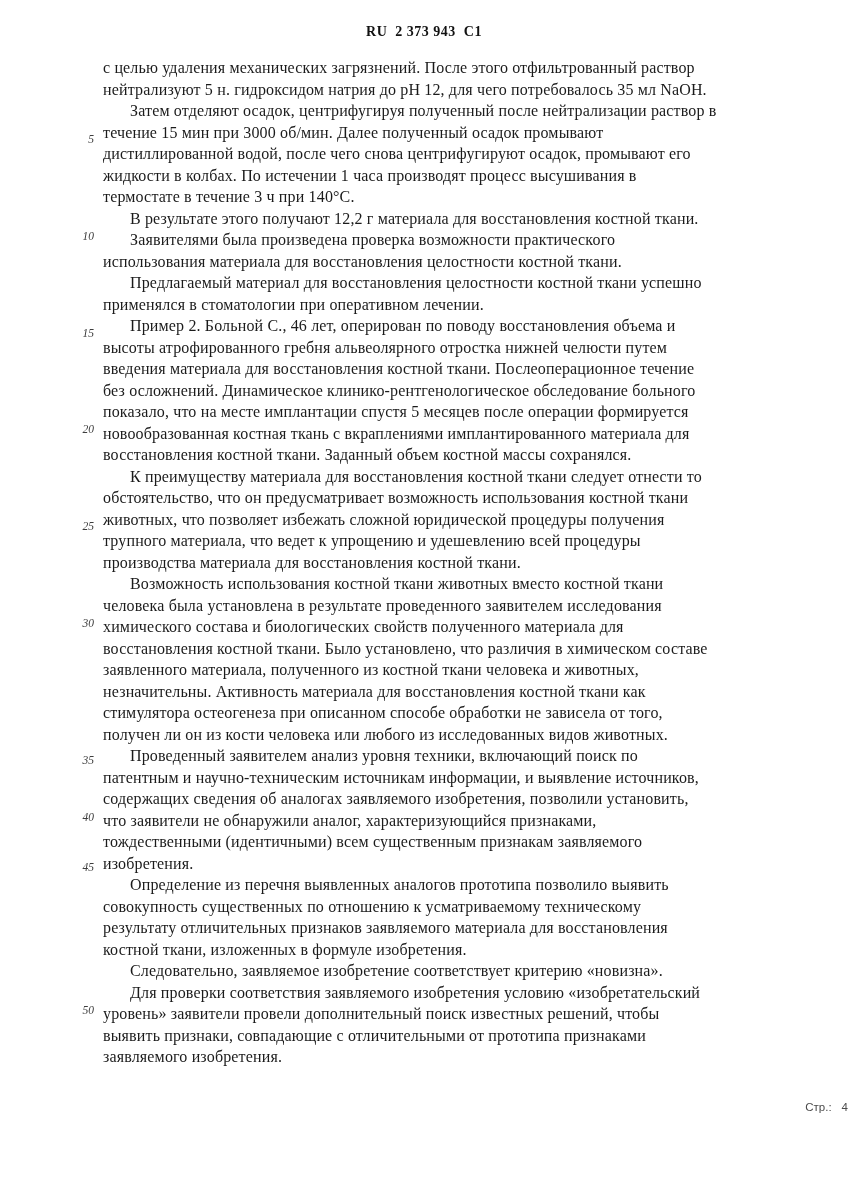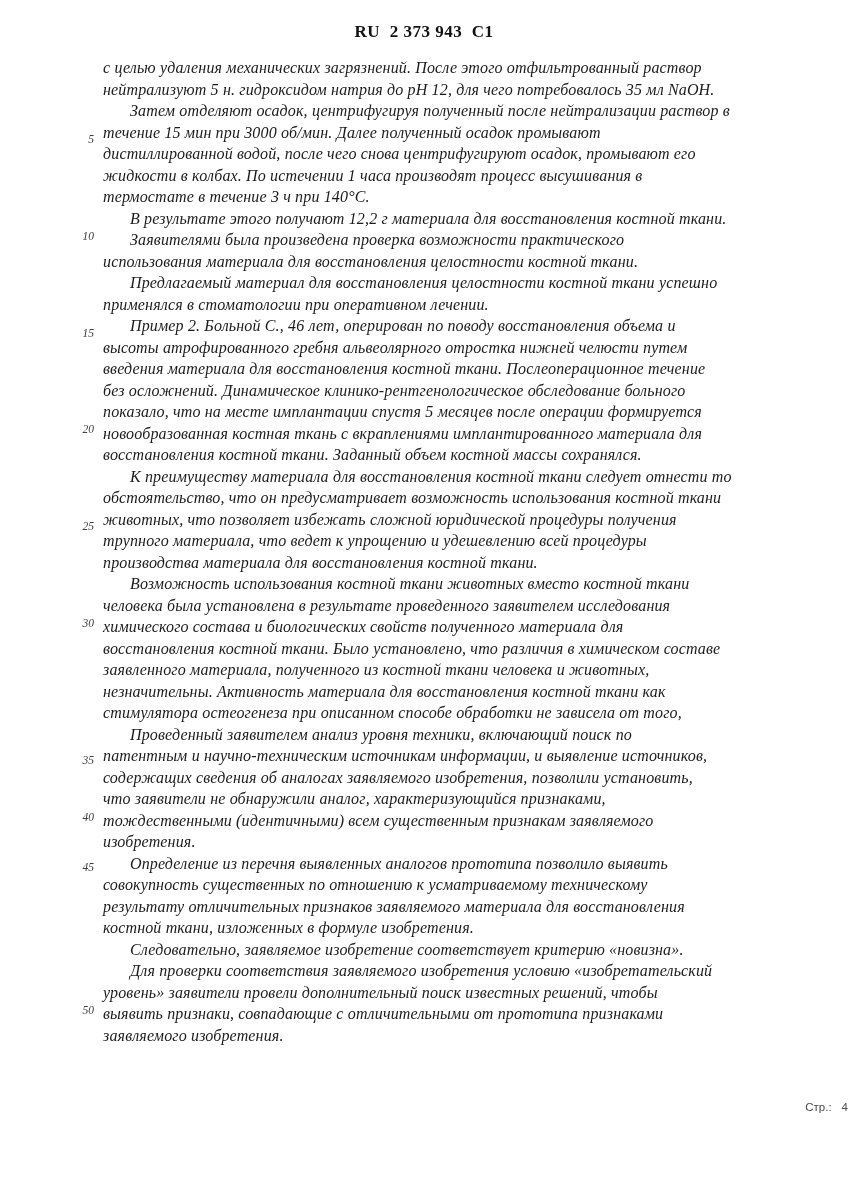--- a/index.html
+++ b/index.html
@@ -19,21 +19,21 @@
   #doc-header {
     position: absolute;
     top: 22px;
     left: 0;
     width: 100%;
     text-align: center;
   }
   #doc-header .doc-number {
     font-family: "Liberation Serif", serif;
     font-weight: bold;
-    font-size: 17px;
+    font-size: 14px;
     letter-spacing: 0.5px;
     white-space: pre;
     color: #111111;
   }
   #margin-numbers {
     position: absolute;
     top: 0;
     left: 0;
     width: 100px;
     height: 100%;
@@ -54,21 +54,20 @@
     top: 57px;
     width: 672px;
   }
   .line {
     height: 21.5px;
     line-height: 21.5px;
     font-size: 16px;
     letter-spacing: 0.15px;
     white-space: nowrap;
     color: #1b1b1b;
-    font-style: italic;
   }
   .line.indent {
     padding-left: 27px;
   }
   #doc-footer {
     position: absolute;
     top: 1101px;
     left: 0;
     width: 100%;
     text-align: right;
@@ -127,20 +126,21 @@
       <div class="line">животных, что позволяет избежать сложной юридической процедуры получения</div>
       <div class="line">трупного материала, что ведет к упрощению и удешевлению всей процедуры</div>
       <div class="line">производства материала для восстановления костной ткани.</div>
       <div class="line indent">Возможность использования костной ткани животных вместо костной ткани</div>
       <div class="line">человека была установлена в результате проведенного заявителем исследования</div>
       <div class="line">химического состава и биологических свойств полученного материала для</div>
       <div class="line">восстановления костной ткани. Было установлено, что различия в химическом составе</div>
       <div class="line">заявленного материала, полученного из костной ткани человека и животных,</div>
       <div class="line">незначительны. Активность материала для восстановления костной ткани как</div>
       <div class="line">стимулятора остеогенеза при описанном способе обработки не зависела от того,</div>
+      <div class="line">получен ли он из кости человека или любого из исследованных видов животных.</div>
       <div class="line indent">Проведенный заявителем анализ уровня техники, включающий поиск по</div>
       <div class="line">патентным и научно-техническим источникам информации, и выявление источников,</div>
       <div class="line">содержащих сведения об аналогах заявляемого изобретения, позволили установить,</div>
       <div class="line">что заявители не обнаружили аналог, характеризующийся признаками,</div>
       <div class="line">тождественными (идентичными) всем существенным признакам заявляемого</div>
       <div class="line">изобретения.</div>
       <div class="line indent">Определение из перечня выявленных аналогов прототипа позволило выявить</div>
       <div class="line">совокупность существенных по отношению к усматриваемому техническому</div>
       <div class="line">результату отличительных признаков заявляемого материала для восстановления</div>
       <div class="line">костной ткани, изложенных в формуле изобретения.</div>

